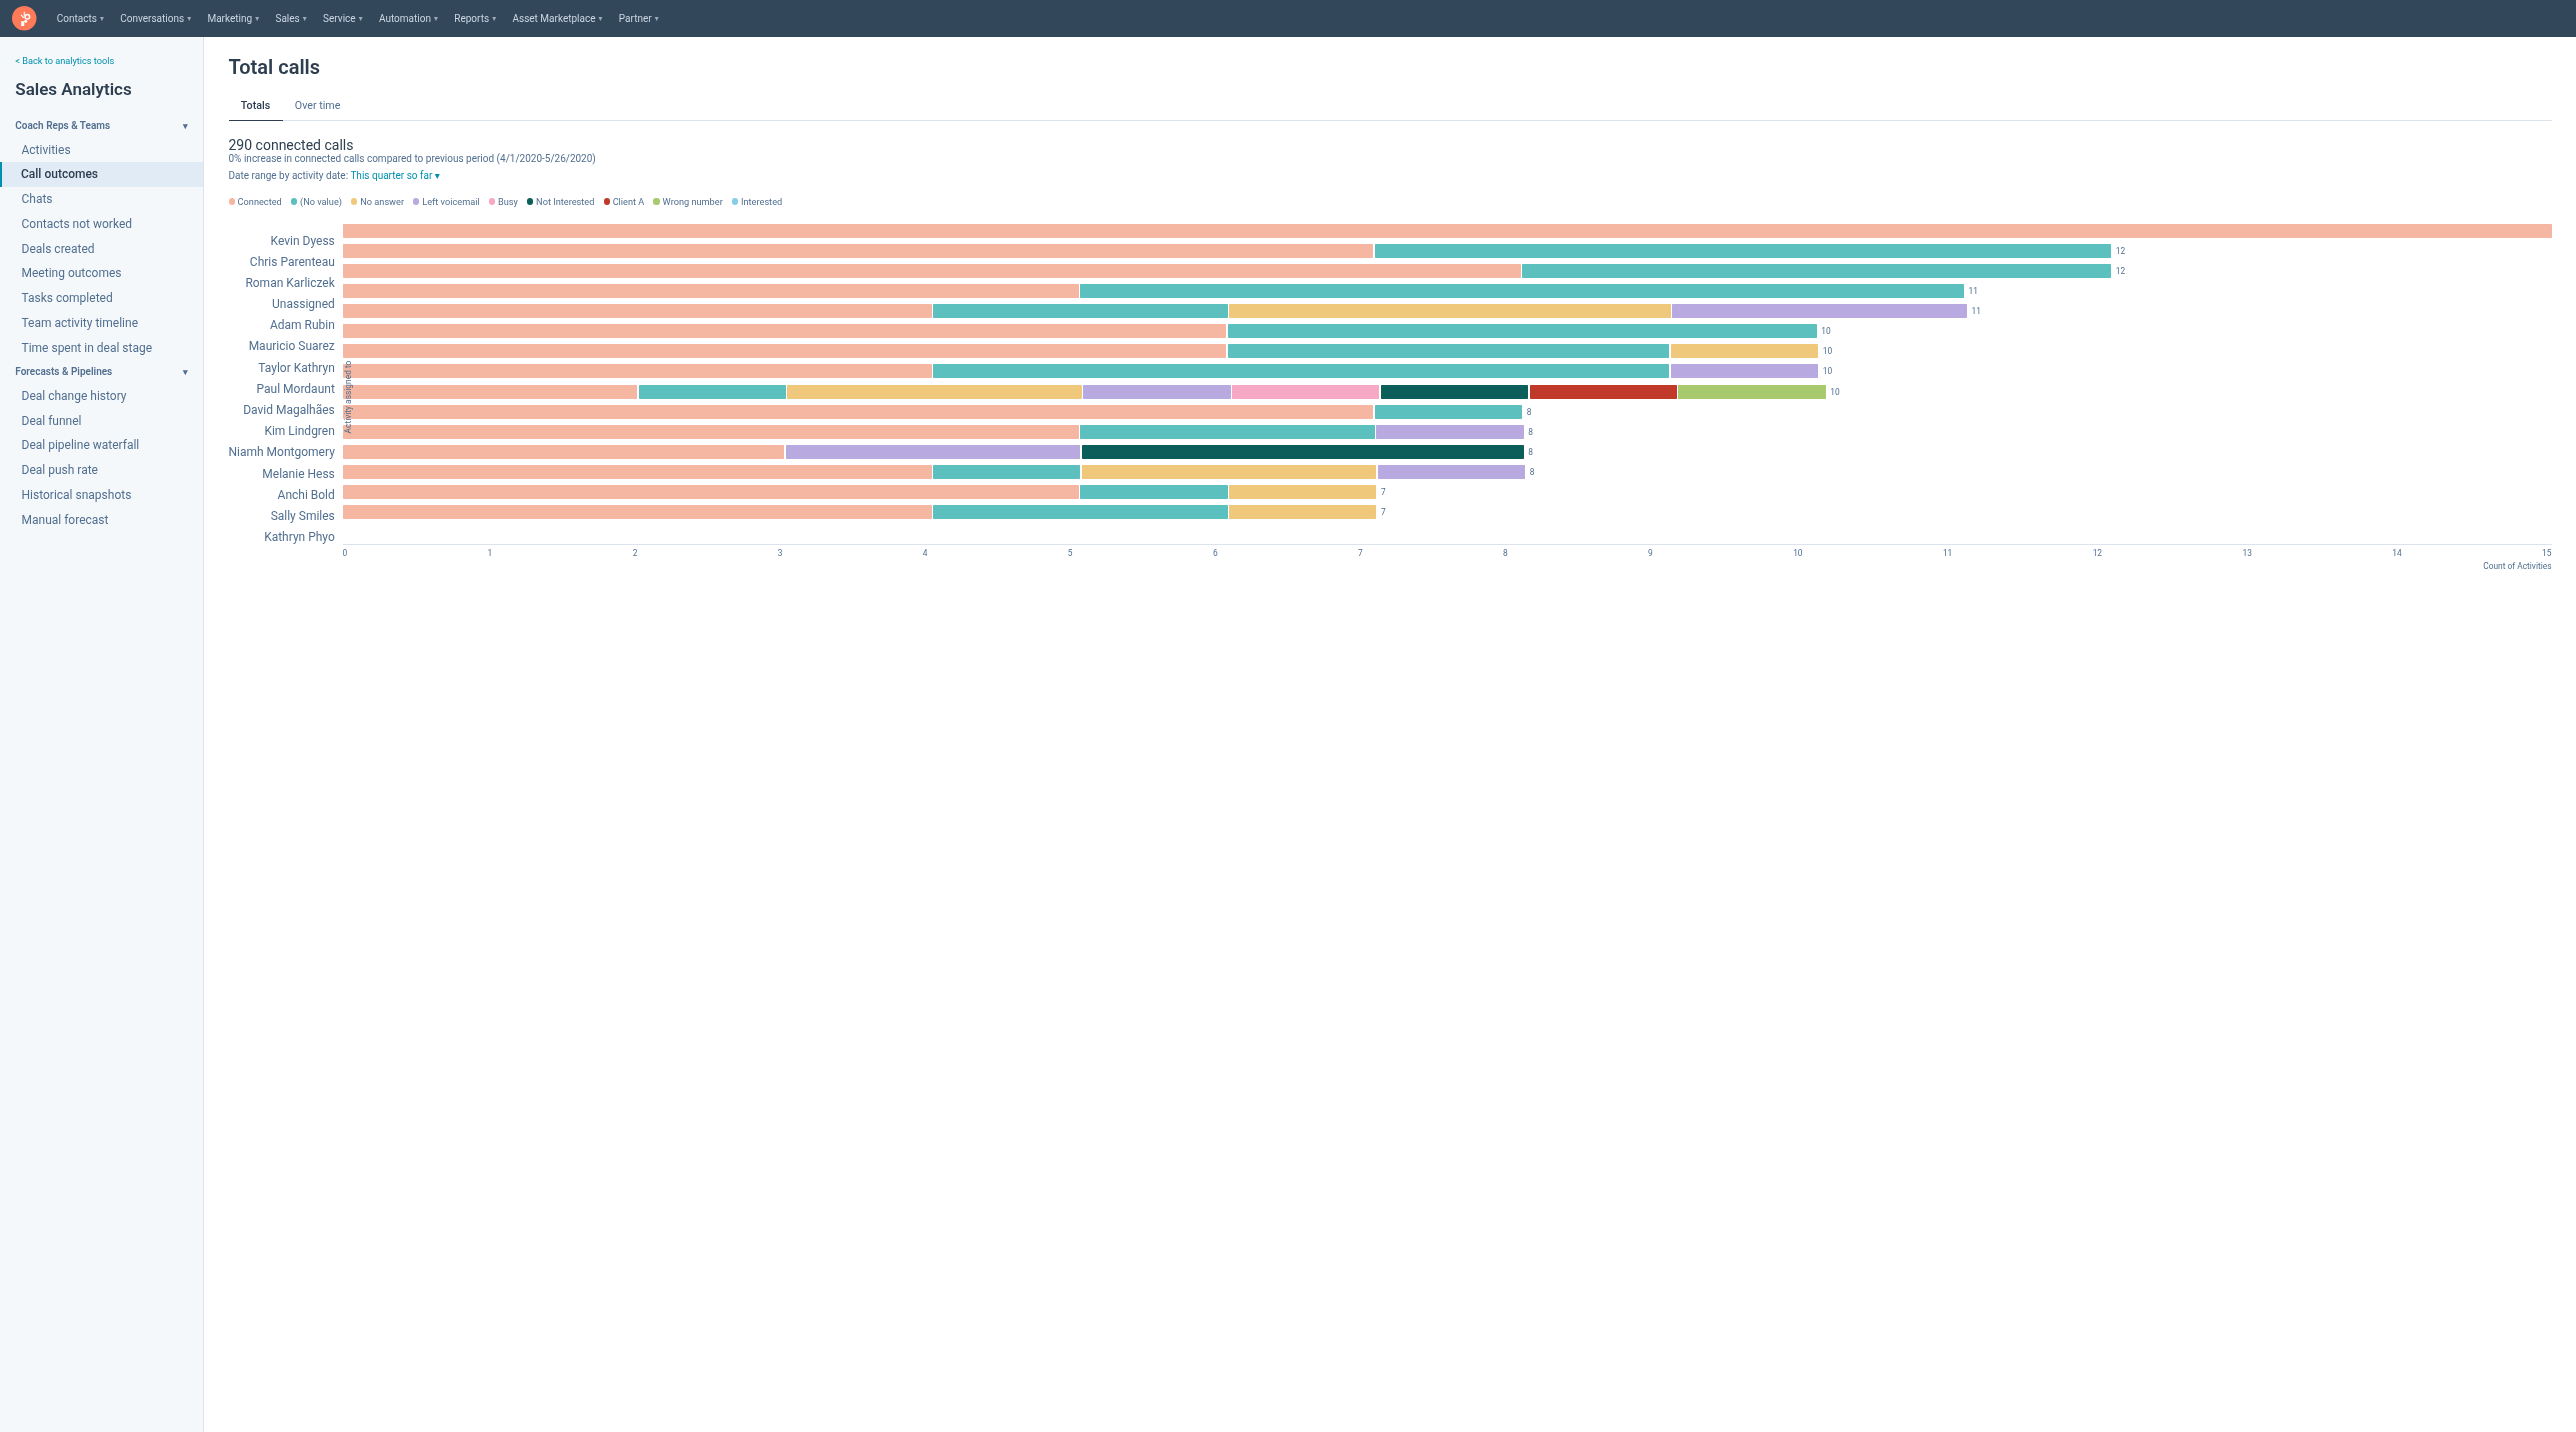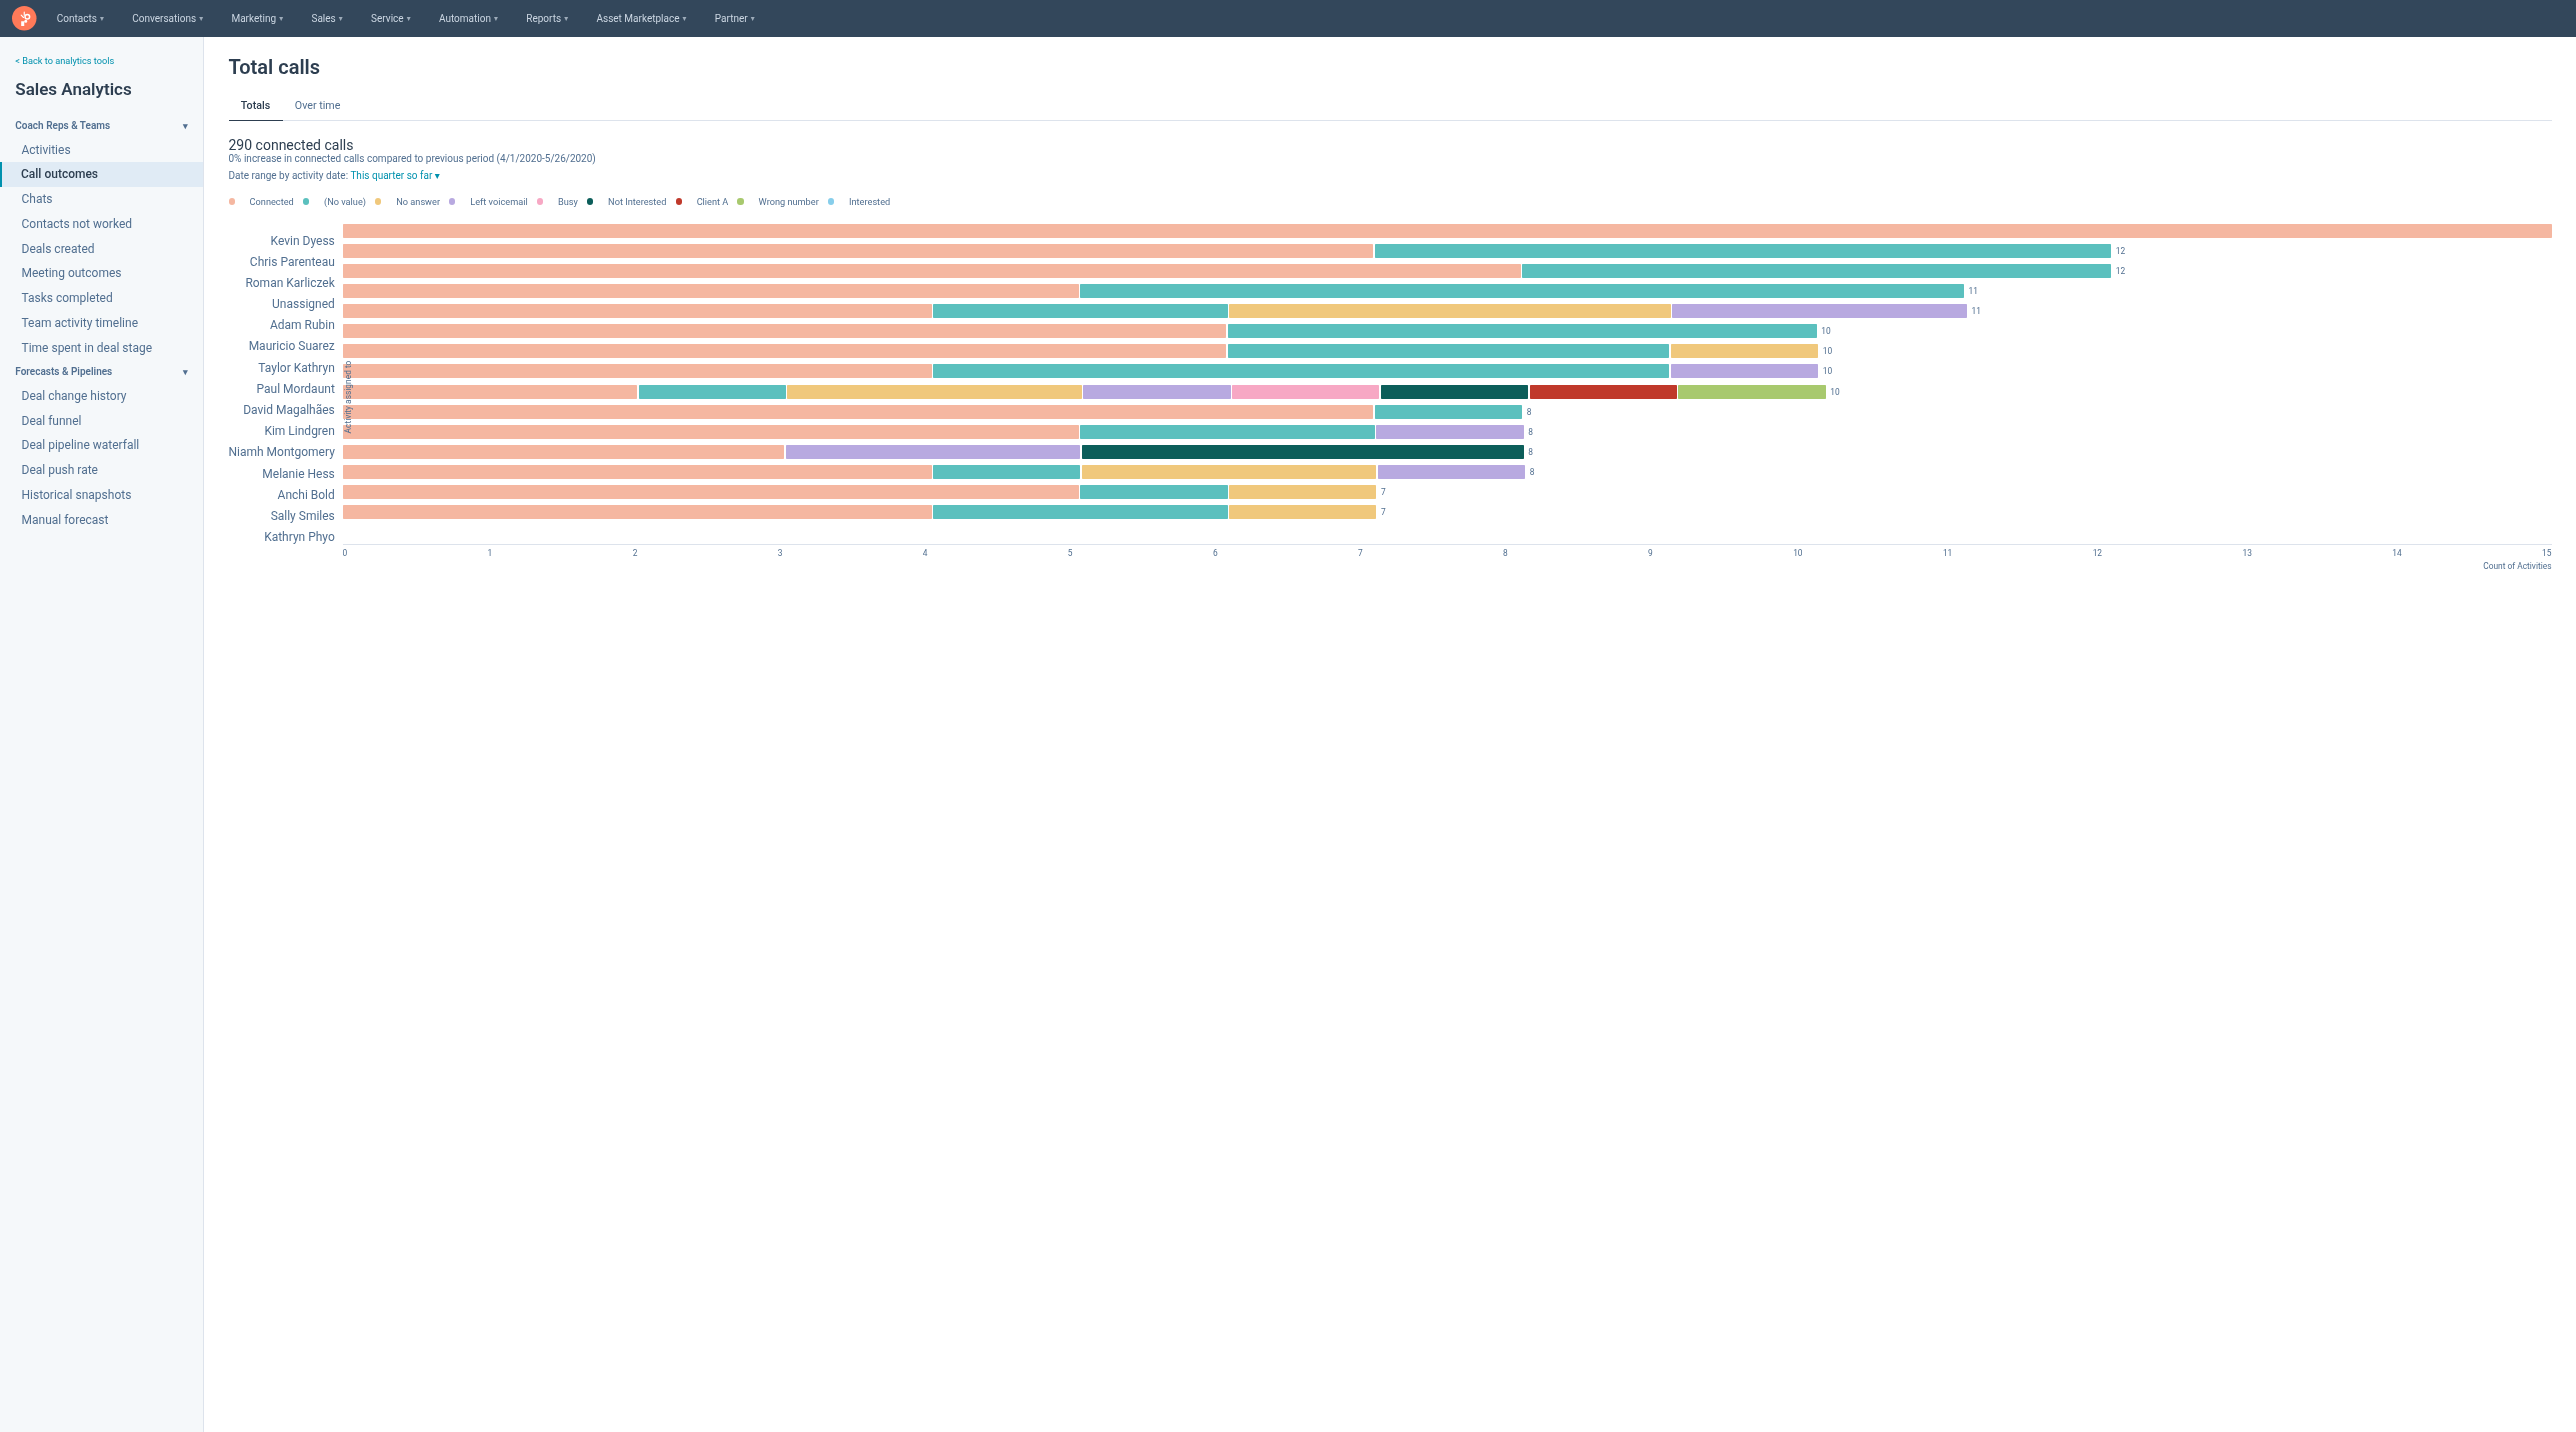--- a/index.html
+++ b/index.html
@@ -149,21 +149,21 @@
     .legend {
       display: flex;
       flex-wrap: wrap;
       gap: 9.2px;
       margin-bottom: 15.3px;
       align-items: center;
     }
     .legend-item {
       display: flex;
       align-items: center;
-      gap: 15px;
+      gap: 3px;
       font-size: 9.2px;
       color: #516f90;
     }
     .legend-dot {
       width: 6.1px;
       height: 6.1px;
       border-radius: 50%;
       flex-shrink: 0;
     }
 
@@ -231,21 +231,21 @@
 <body>
 
 <nav class="top-nav">
   <div class="nav-logo">
     <svg viewBox="0 0 32 32" fill="none">
       <circle cx="16" cy="16" r="16" fill="#ff7a59"></circle>
       <path d="M20 10a4 4 0 100 8 4 4 0 000-8zm0 6a2 2 0 110-4 2 2 0 010 4zm-8 4h4v6H12v-6zm6-2a2 2 0 100 4 2 2 0 000-4z" fill="white"></path>
       <path d="M16 8v4M12 12l3 3" stroke="white" stroke-width="1.5" stroke-linecap="round"></path>
     </svg>
   </div>
-  <div id="nav-items-container" style="display: flex; align-items: flex-start; gap: 13px;">
+  <div id="nav-items-container" style="display: flex; align-items: flex-start; gap: 1px;">
       <div class="nav-item">
         <span>Contacts</span>
         <span class="nav-chevron">▾</span>
       </div>
       <div class="nav-item">
         <span>Conversations</span>
         <span class="nav-chevron">▾</span>
       </div>
       <div class="nav-item">
         <span>Marketing</span>

